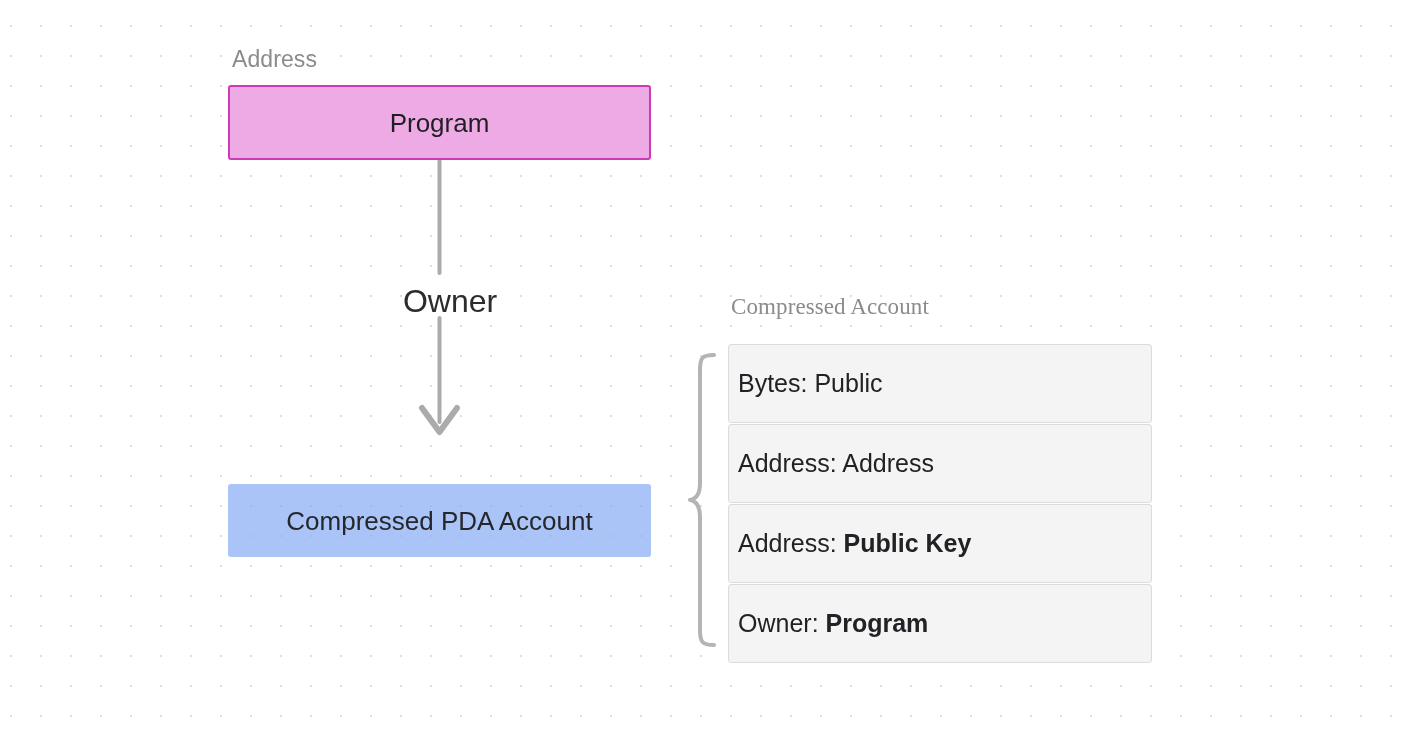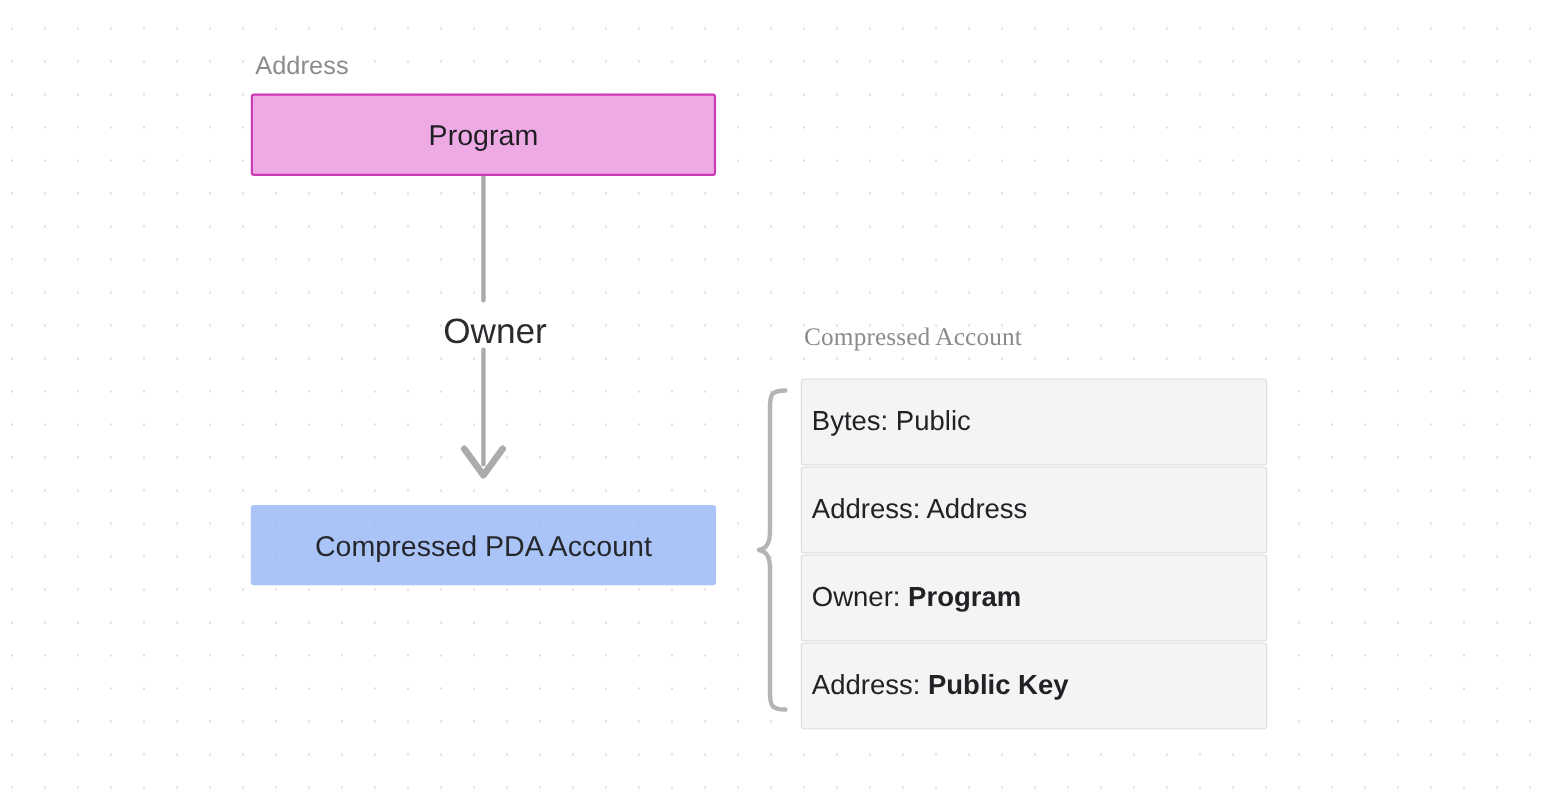--- a/index.html
+++ b/index.html
@@ -53,21 +53,21 @@
   .node-program .node-text {
     font-size: 26px;
     color: #1f1f23;
     line-height: 1;
   }
 
   
   .node-pda {
     position: absolute;
     left: 228px;
-    top: 459px;
+    top: 484px;
     width: 423px;
     height: 73px;
     background: rgba(137, 173, 245, 0.72);
     border-radius: 3px;
     display: flex;
     align-items: center;
     justify-content: center;
     box-sizing: border-box;
   }
   .node-pda .node-text {
@@ -183,25 +183,25 @@
     </div>
 
     <div class="field-row">
       <span class="field-text">
         <span>Address: </span><span>Address</span>
       </span>
     </div>
 
     <div class="field-row">
       <span class="field-text">
+        <span>Address: </span><b>Public Key</b>
+      </span>
+    </div>
+
+    <div class="field-row">
+      <span class="field-text">
         <span>Owner: </span><b>Program</b>
       </span>
     </div>
 
-    <div class="field-row">
-      <span class="field-text">
-        <span>Address: </span><b>Public Key</b>
-      </span>
-    </div>
-
   </div>
 
 </div>
 
 </body></html>

